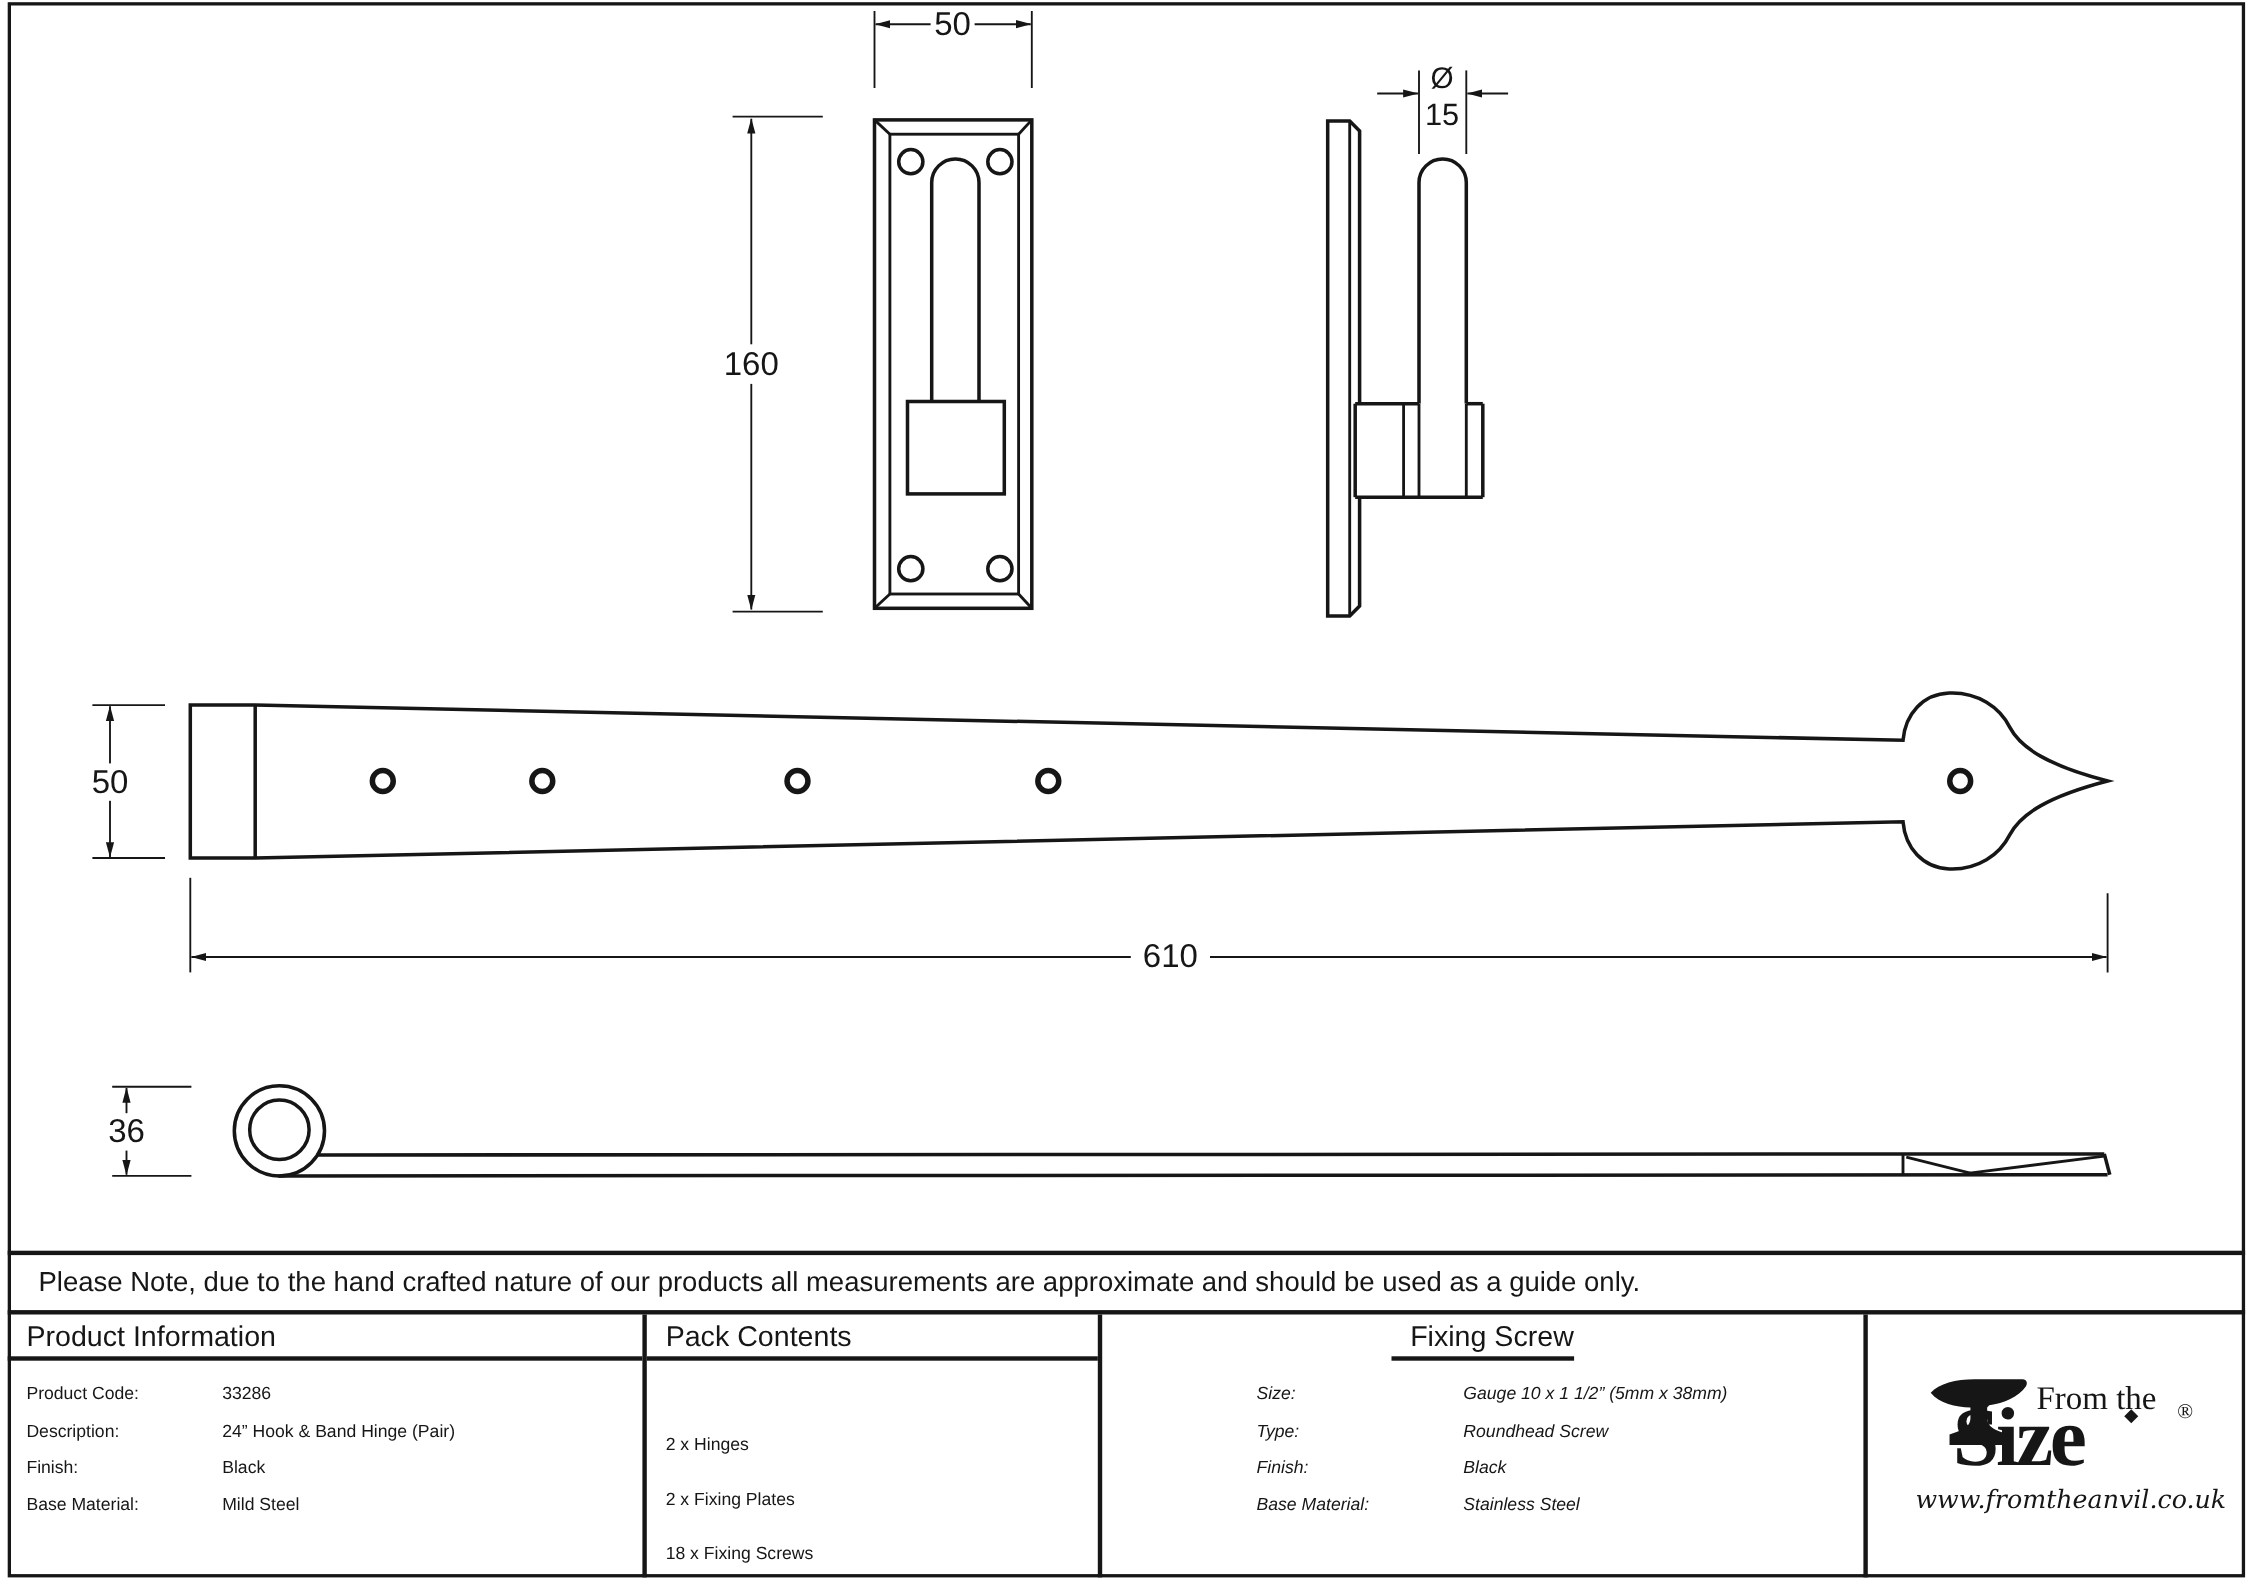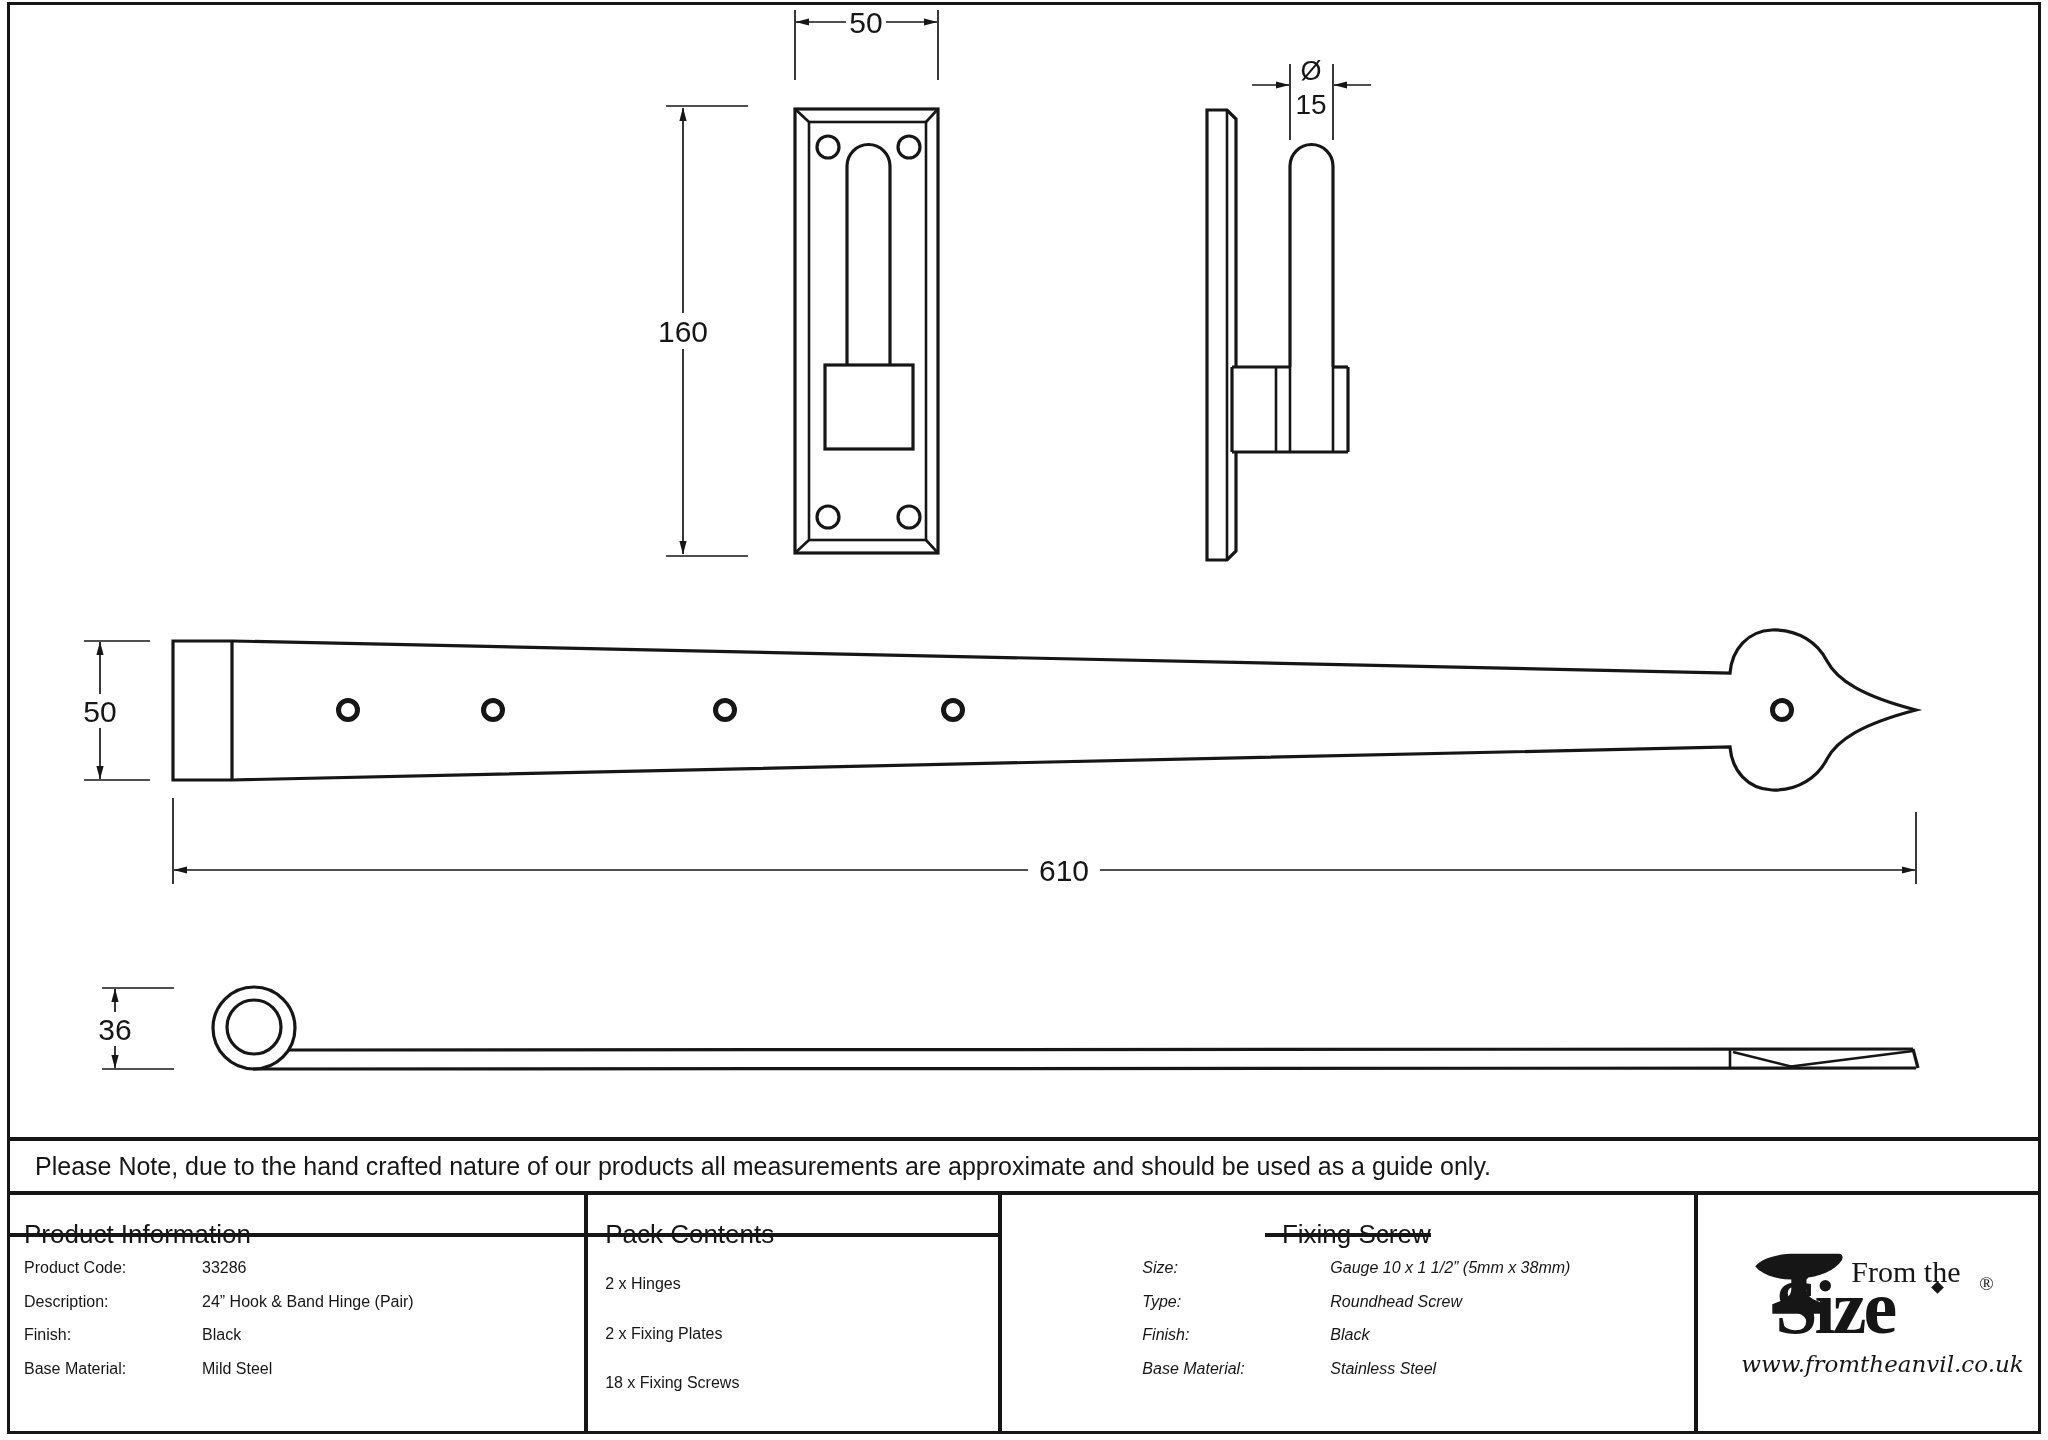--- a/index.html
+++ b/index.html
@@ -6,25 +6,25 @@
   body{width:2048px;height:1440px;position:relative;font-family:"Liberation Sans",sans-serif;color:#161616;overflow:hidden;}
   .sheet{position:absolute;left:7px;top:2px;width:2034px;height:1432px;border:3px solid #161616;box-sizing:border-box;}
   #drawing{position:absolute;left:0;top:0;}
   svg text{font-family:"Liberation Sans",sans-serif;fill:#161616;}
   .note-row{position:absolute;left:7px;top:1137px;width:2034px;height:54px;box-sizing:border-box;
     border-top:4px solid #161616;display:flex;align-items:center;padding-left:28px;font-size:25px;}
   .table-area{position:absolute;left:7px;top:1191px;width:2034px;height:243px;box-sizing:border-box;
     border-top:4px solid #161616;display:flex;}
   .tcol{box-sizing:border-box;border-right:4px solid #161616;display:flex;flex-direction:column;}
   .tcol.c1{width:584px;}
-  .tcol.c2{width:416px;}
+  .tcol.c2{width:416px;gap:30px;}
   .tcol.c3{width:699px;align-items:center;}
   .tcol.c4{width:345px;border-right:none;align-items:center;justify-content:center;padding-left:12px;}
   .thead{height:42px;box-sizing:border-box;border-bottom:4px solid #161616;font-size:26px;
-    padding:24px 0 0 17px;}
+    padding:5px 0 0 17px;}
   .tbody{padding:14px 0 0 17px;font-size:16px;line-height:33.5px;}
   .kv{display:grid;grid-template-columns:178px 1fr;}
   .c3 .kv{grid-template-columns:188px 1fr;font-style:italic;}
   .plain-list div{white-space:nowrap;margin-top:16px;}
   
   .logo{position:relative;width:256px;height:136px;}
   .anvil-svg{position:absolute;left:2px;top:4px;}
   .from-the{position:absolute;left:104px;top:8px;font-family:"Liberation Serif",serif;font-size:30px;}
   .brand{position:absolute;left:28px;top:22px;font-family:"Liberation Serif",serif;font-weight:bold;
     font-size:76px;letter-spacing:-3px;line-height:76px;}

